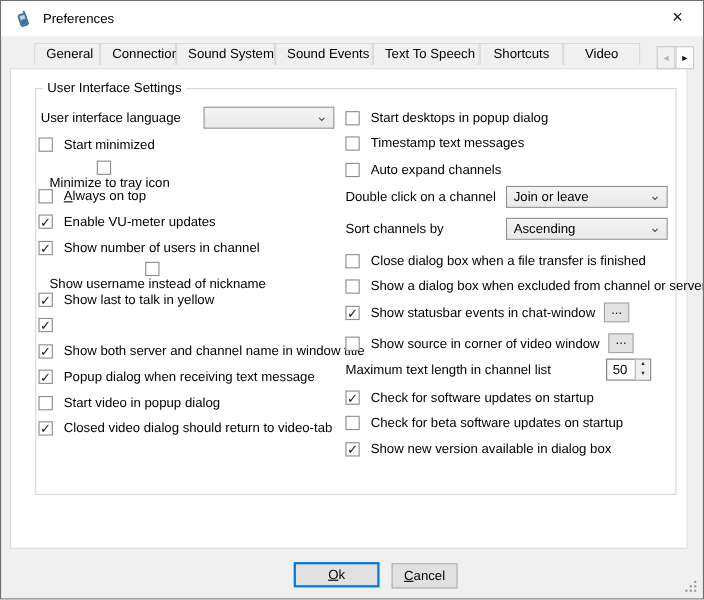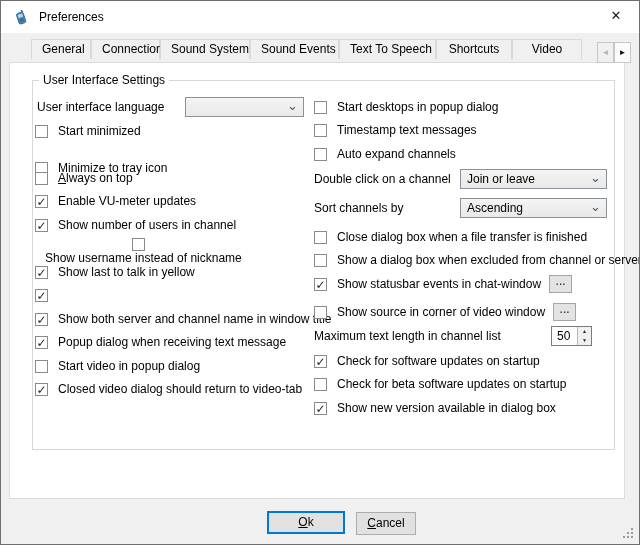--- a/index.html
+++ b/index.html
@@ -111,21 +111,21 @@
     </div>
     <div class="combo" style="left:175px; top:34px; width:119px;">
       <span></span>
       <span class="chev">⌄</span>
     </div>
 
     <div class="row" style="left:25px; top:58px;">
         <span class="cb"></span>
         <span class="cb-label">Start minimized</span>
       </div>
-    <div class="row" style="left:25px; top:95px;">
+    <div class="row" style="left:25px; top:83px;flex-direction:column;">
         <span class="cb"></span>
         <span class="cb-label">Minimize to tray icon</span>
       </div>
     <div class="row" style="left:25px; top:105px;">
         <span class="cb"></span>
         <span class="cb-label mn">Always on top</span>
       </div>
     <div class="row" style="left:25px; top:128px;">
         <span class="cb checked">✓</span>
         <span class="cb-label">Enable VU-meter updates</span>

